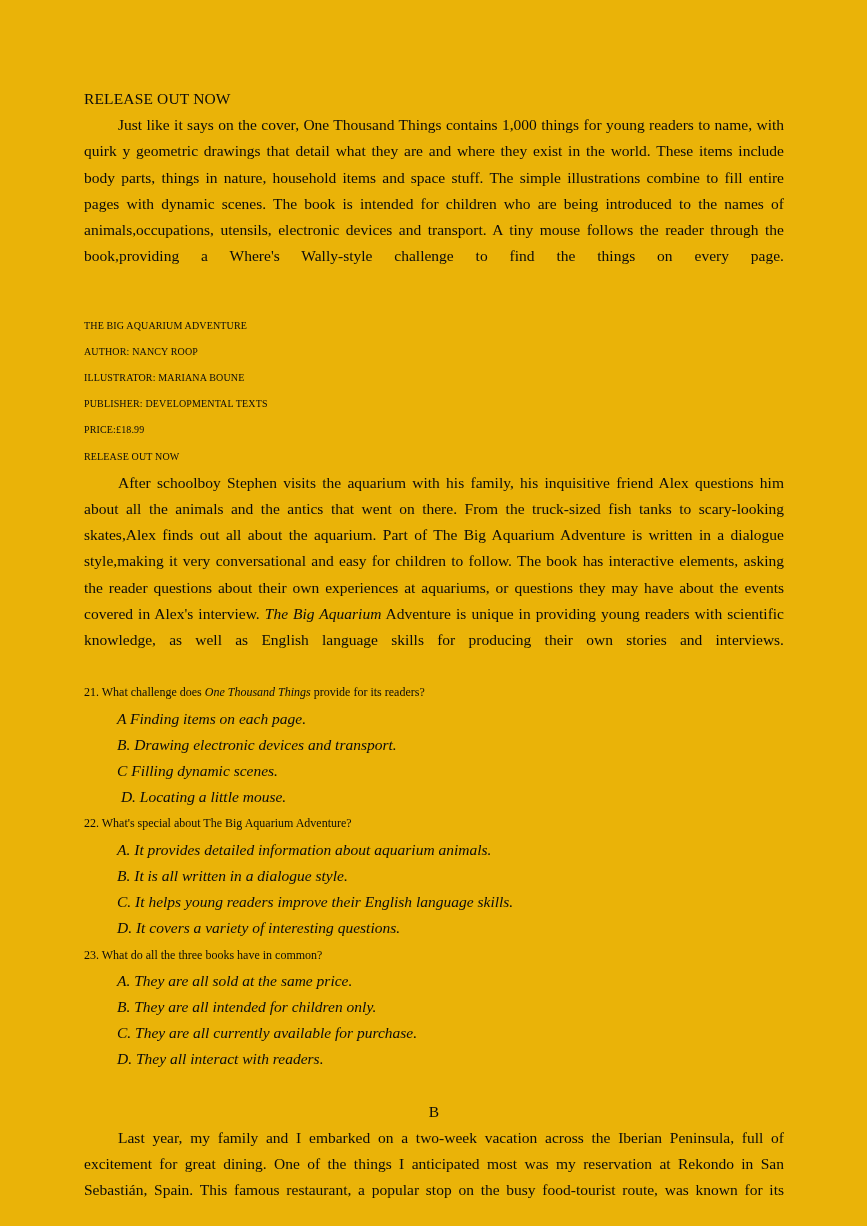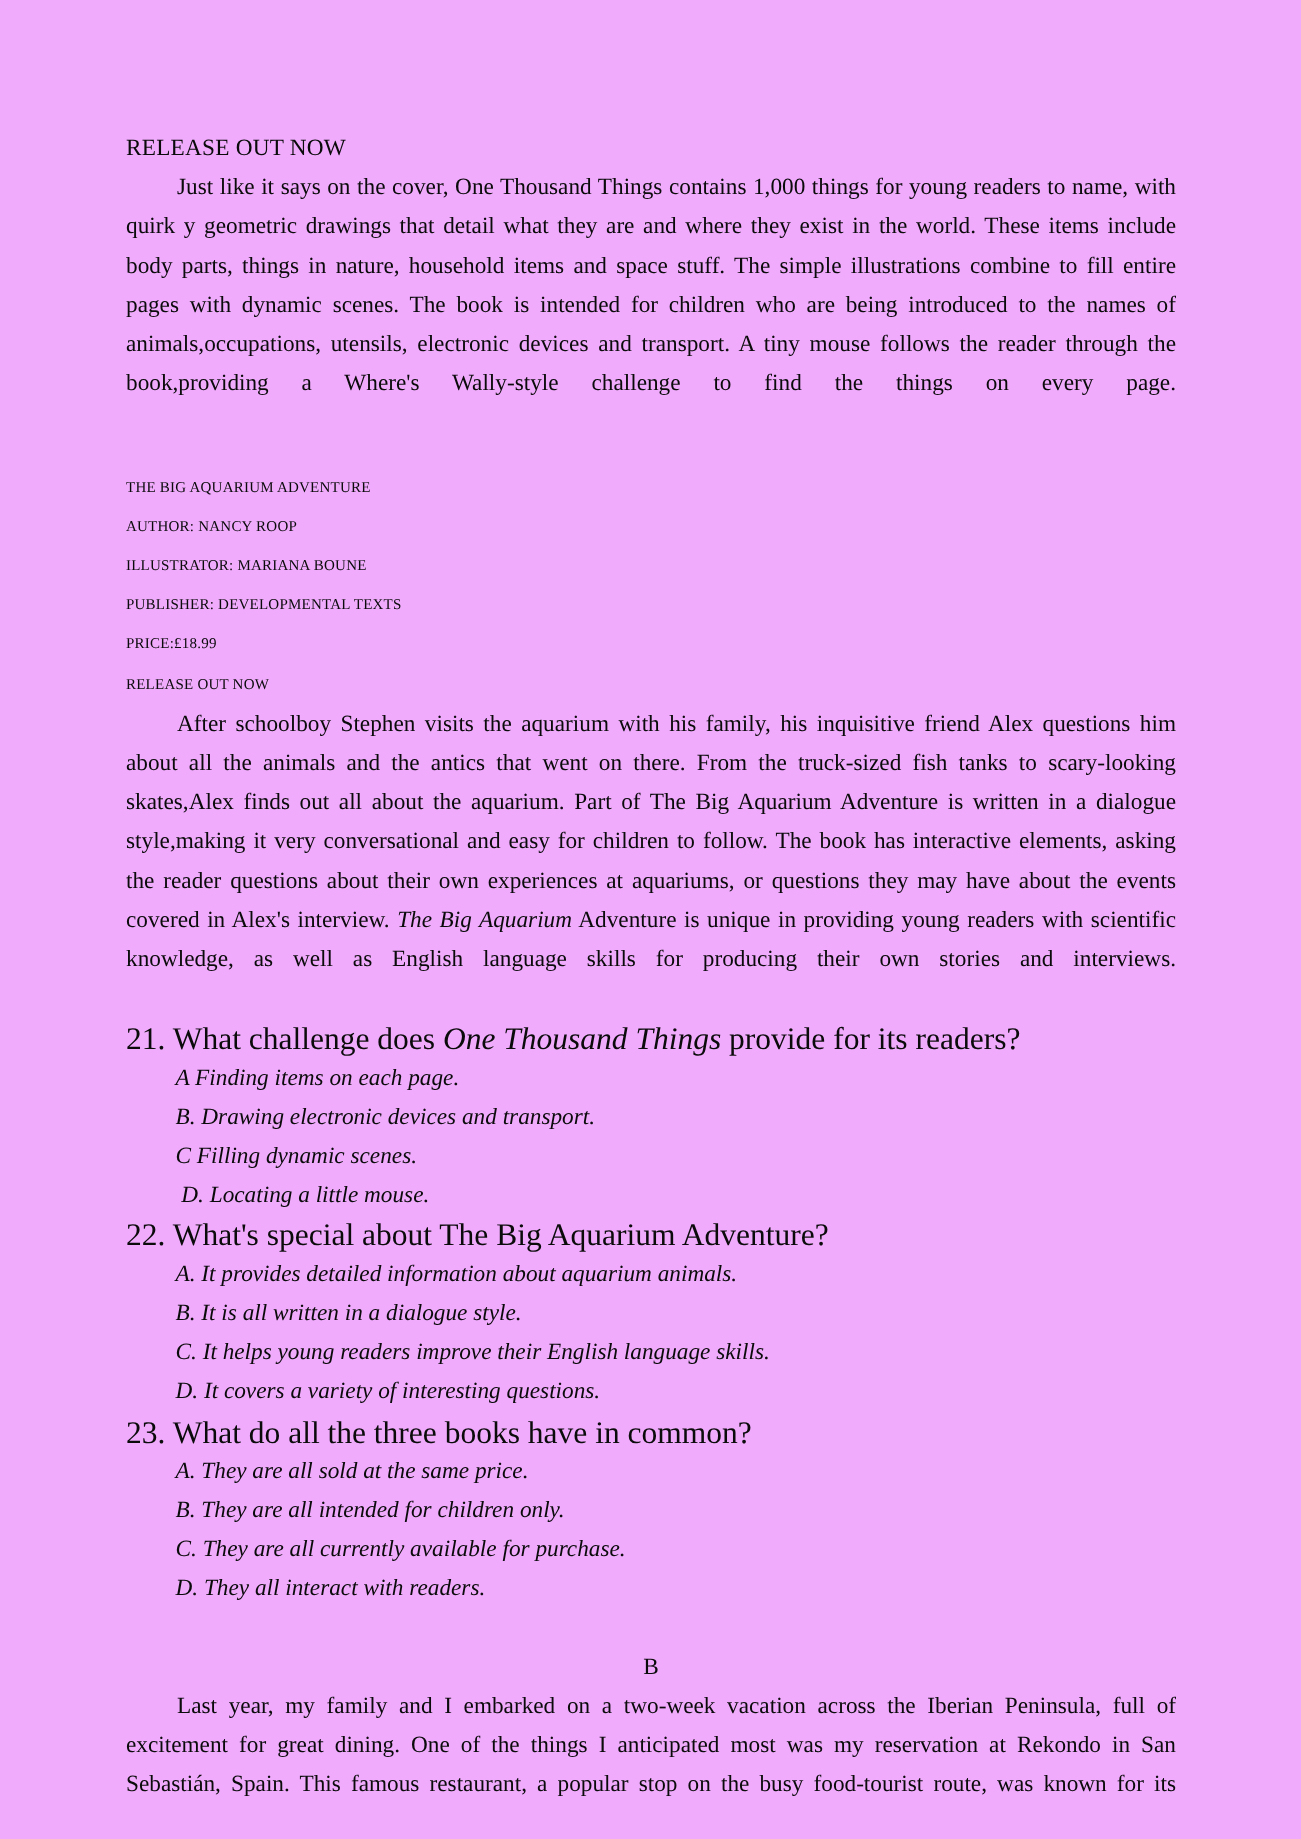--- a/index.html
+++ b/index.html
@@ -13,21 +13,21 @@
     font-family: "Liberation Serif", "DejaVu Serif", serif;
     color: #0b0b0b;
     -webkit-font-smoothing: antialiased;
   }
   .page {
     position: relative;
     width: 867px;
     height: 1226px;
     box-sizing: border-box;
     padding: 86px 84px 0 84px;
-    background: #f0abfc;
+    background: #eab308;
   }
   .col {
     width: 700px;
   }
 
   
   .heading-line {
     font-size: 15.5px;
     line-height: 26.2px;
     letter-spacing: 0.15px;
@@ -43,21 +43,21 @@
     hyphens: none;
   }
   .gap-md { height: 17px; }
   .gap-lg { height: 26px; }
 
   
   .meta-block .heading-line { font-size: 10px; }
 
   
   .question {
-    font-size: 21px;
+    font-size: 12px;
     line-height: 26.2px;
     margin: 0;
     white-space: pre-wrap;
   }
   .option {
     font-size: 15.5px;
     line-height: 26.2px;
     margin: 0;
     padding-left: 33px;
     white-space: pre-wrap;

